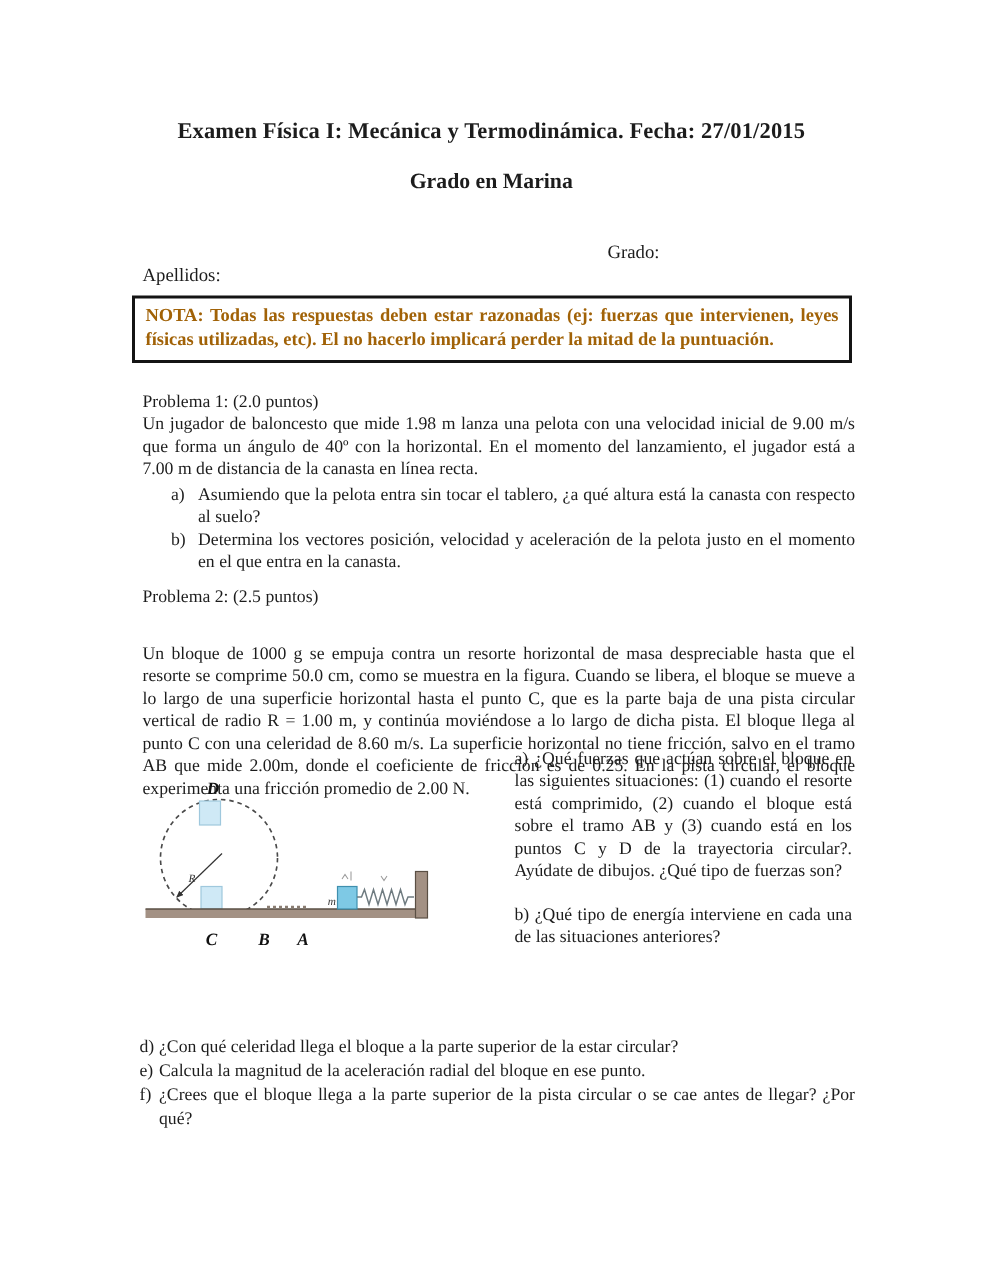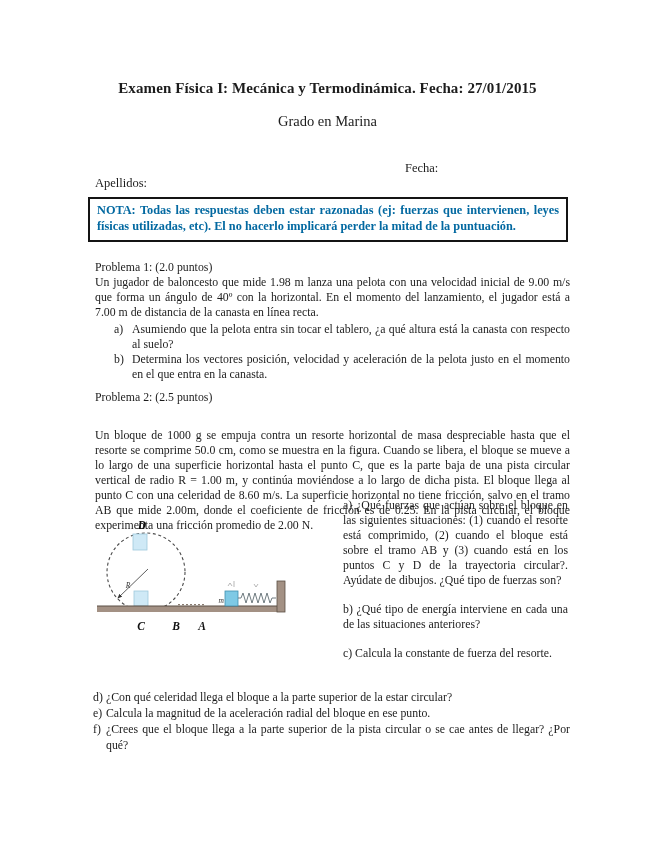--- a/index.html
+++ b/index.html
@@ -2,27 +2,27 @@
 <html><head>
 <meta charset="utf-8">
 <style>
   html,body{margin:0;padding:0;background:#ffffff;}
   .page{
     position:relative;width:655px;height:848px;background:#ffffff;
     font-family:"Liberation Serif",serif;color:#1c1c1c;overflow:hidden;border-radius:22px;
   }
   .abs{position:absolute;}
   .title{top:80px;left:0;width:655px;text-align:center;font-weight:bold;font-size:15px;letter-spacing:0.1px;}
-  .subtitle{top:113px;left:0;width:655px;text-align:center;font-weight:normal;font-size:14.5px;}
+  .subtitle{top:113px;left:0;width:655px;text-align:center;font-weight:bold;font-size:14.5px;}
   .field-label{top:161px;font-size:12.5px;}
   .field-apellidos{left:95px;margin-top:15px;}
   .field-nombre{left:405px;}
   .nota-box{
     top:197px;left:88px;width:462px;border:2px solid #141414;
-    padding:4px 7px 6px 7px;color:#0369a1;font-weight:bold;
+    padding:4px 7px 6px 7px;color:#a16207;font-weight:bold;
     font-size:12.3px;line-height:15.5px;text-align:justify;
   }
   .prob-heading{font-size:11.8px;}
   .prob-heading .bold{font-weight:normal;}
   .p1-heading{top:260px;left:95px;}
   .p2-heading{top:390px;left:95px;}
   .body-par{font-size:11.8px;line-height:15px;text-align:justify;width:475px;left:95px;}
   .p1-body{top:275px;}
   .p2-body{top:428px;}
   .hang-list{left:114px;top:322px;width:456px;font-size:11.8px;line-height:15px;}
@@ -41,21 +41,21 @@
 </style>
 </head>
 <body>
 
 <div class="page">
 
   <div class="abs title">Examen Física I: Mecánica y Termodinámica. Fecha: 27/01/2015</div>
   <div class="abs subtitle">Grado en Marina</div>
 
   <div class="abs field-label field-apellidos">Apellidos:</div>
-  <div class="abs field-label field-nombre">Fecha:</div>
+  <div class="abs field-label field-nombre">Grado:</div>
 
   <div class="abs nota-box">
     <span>NOTA: Todas las respuestas deben estar razonadas (ej: fuerzas que intervienen, leyes físicas utilizadas, etc). El no hacerlo implicará perder la mitad de la puntuación.</span>
   </div>
 
   <div class="abs prob-heading p1-heading">
     <span class="bold">Problema 1:</span>
     <span>(2.0 puntos)</span>
   </div>
   <div class="abs body-par p1-body">Un jugador de baloncesto que mide 1.98 m lanza una pelota con una velocidad inicial de 9.00 m/s que forma un ángulo de 40º con la horizontal. En el momento del lanzamiento, el jugador está a 7.00 m de distancia de la canasta en línea recta.</div>
@@ -111,21 +111,20 @@
       <text x="47" y="18" class="figlabel" text-anchor="middle">D</text>
       <text x="46" y="119" class="figlabel" text-anchor="middle">C</text>
       <text x="81" y="119" class="figlabel" text-anchor="middle">B</text>
       <text x="107" y="119" class="figlabel" text-anchor="middle">A</text>
     </svg>
   </div>
 
   <div class="abs side-col">
     <div class="side-item">a) ¿Qué fuerzas que actúan sobre el bloque en las siguientes situaciones: (1) cuando el resorte está comprimido, (2) cuando el bloque está sobre el tramo AB y (3) cuando está en los puntos C y D de la trayectoria circular?. Ayúdate de dibujos. ¿Qué tipo de fuerzas son?</div>
     <div class="side-item">b) ¿Qué tipo de energía interviene en cada una de las situaciones anteriores?</div>
-    <div class="side-item">c) Calcula la constante de fuerza del resorte.</div>
   </div>
 
   <div class="abs bottom-list">
     <div class="bottom-item">
       <span class="marker">d)</span>
       <span class="itext">¿Con qué celeridad llega el bloque a la parte superior de la estar circular?</span>
     </div>
     <div class="bottom-item">
       <span class="marker">e)</span>
       <span class="itext">Calcula la magnitud de la aceleración radial del bloque en ese punto.</span>

